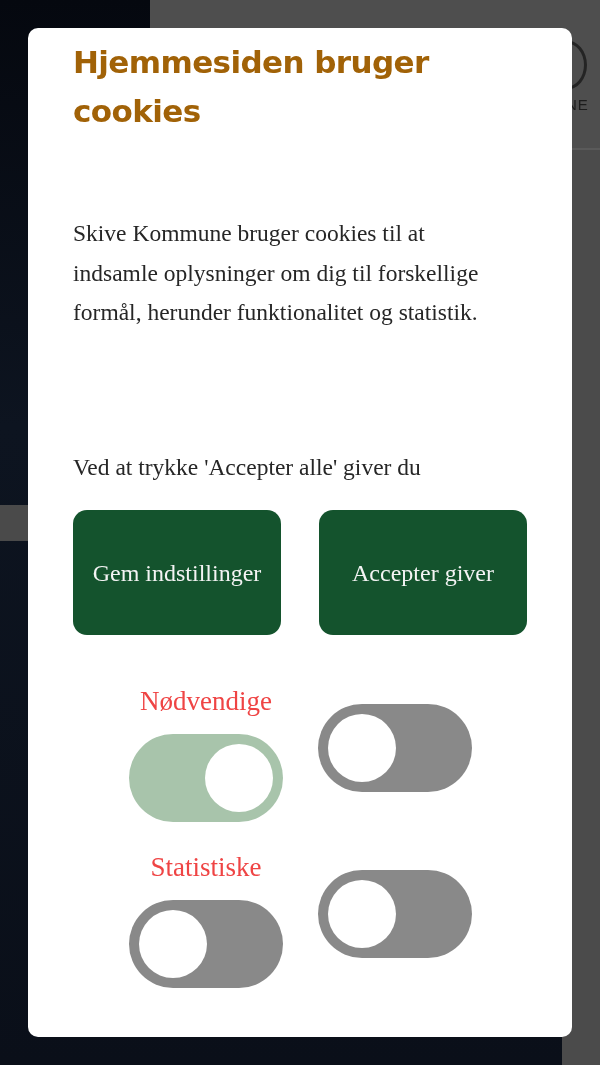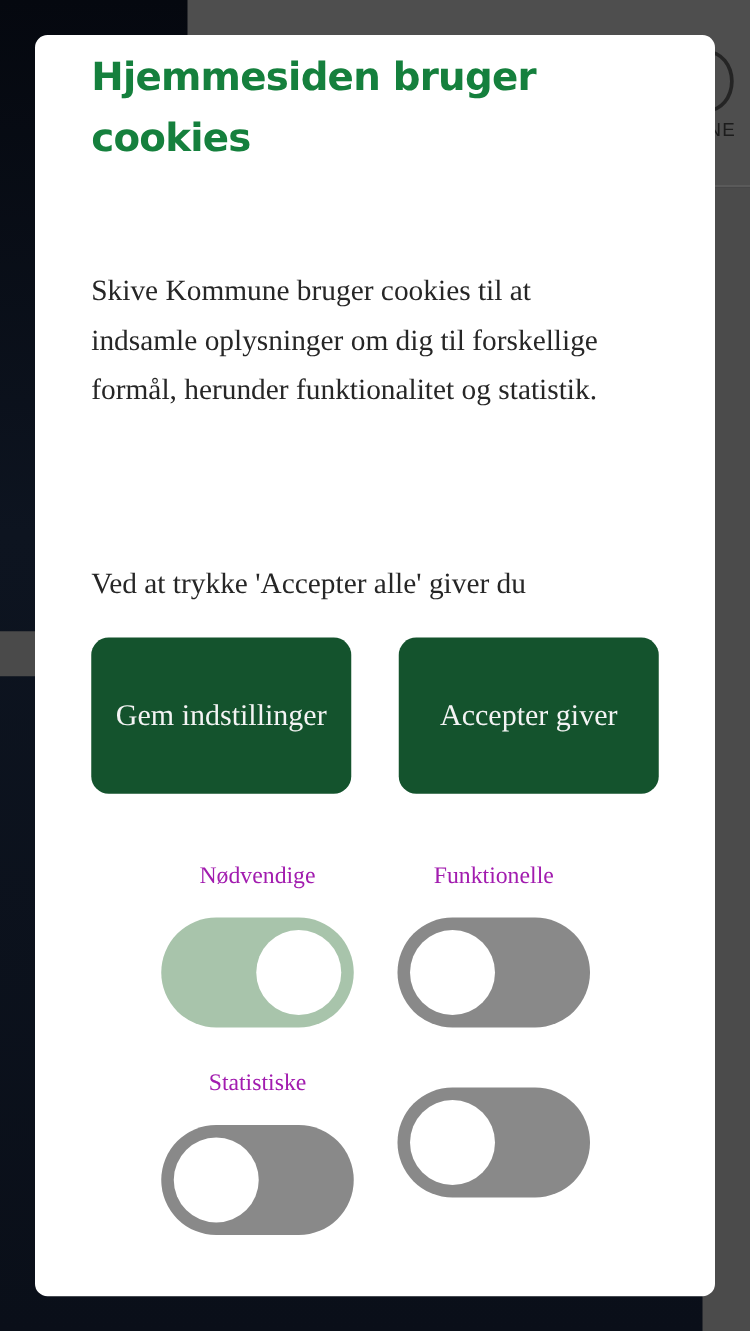--- a/index.html
+++ b/index.html
@@ -16,35 +16,35 @@
   .bg-divider { position:absolute; left:150px; top:148px; width:450px; height:2px; background:#5a5a5a; }
   .logo-circle { position:absolute; left:545px; top:40px; width:42px; height:50px;
     border:3px solid #1a1a1a; border-radius:50%; box-sizing:border-box; opacity:.8; }
   .logo-text { position:absolute; left:566px; top:96px; font-family:"Liberation Sans", sans-serif;
     font-size:15px; color:#1c1c1c; letter-spacing:1px; }
 
   .modal { position:absolute; left:28px; top:28px; width:544px; height:1009px;
     background:#ffffff; border-radius:10px; overflow:hidden; }
   .title { position:absolute; left:45px; top:10px; width:420px; margin:0;
     font-family:"DejaVu Sans", sans-serif; font-weight:bold; font-size:31px;
-    line-height:49px; color:#15803d; letter-spacing:-0.6px; }
+    line-height:49px; color:#a16207; letter-spacing:-0.6px; }
   .body-text { position:absolute; left:45px; width:440px; margin:0;
     font-size:23.5px; line-height:39.5px; color:#262626; }
   .p1 { top:186px; }
   .p2 { top:420px; height:32px; overflow:hidden; }
 
   .btn { position:absolute; top:482px; width:208px; height:125px; background:#14532d;
     color:#f4f4f4; border-radius:14px; border:none; display:flex; align-items:center;
     justify-content:center; text-align:center; font-family:"Liberation Serif", serif;
     font-size:24px; line-height:36px; padding:0 12px; box-sizing:border-box; cursor:pointer; }
   .btn-save { left:45px; }
   .btn-accept { left:291px; }
 
   .toggle-group { position:absolute; width:156px; text-align:center; }
-  .toggle-label { font-size:19px; color:#a21caf; display:block; height:30px; line-height:30px; }
+  .toggle-label { font-size:27px; color:#ef4444; display:block; height:30px; line-height:30px; }
   .switch { position:relative; width:154px; height:88px; border-radius:44px;
     margin:18px auto 0; cursor:pointer; }
   .switch.on { background:#a8c4ab; }
   .switch.off { background:#898989; }
   .knob { position:absolute; top:10px; width:68px; height:68px; border-radius:50%; background:#fff; }
   .switch.on .knob { right:10px; }
   .switch.off .knob { left:10px; }
   .g1 { left:100px; top:658px; }
   .g2 { left:289px; top:658px; }
   .g3 { left:100px; top:824px; }
@@ -71,21 +71,20 @@
   <button class="btn btn-accept">Accepter giver</button>
 
   <div class="toggle-group g1">
     <span class="toggle-label">Nødvendige</span>
     <div class="switch on">
       <div class="knob"></div>
     </div>
   </div>
 
   <div class="toggle-group g2">
-    <span class="toggle-label">Funktionelle</span>
     <div class="switch off">
       <div class="knob"></div>
     </div>
   </div>
 
   <div class="toggle-group g3">
     <span class="toggle-label">Statistiske</span>
     <div class="switch off">
       <div class="knob"></div>
     </div>

